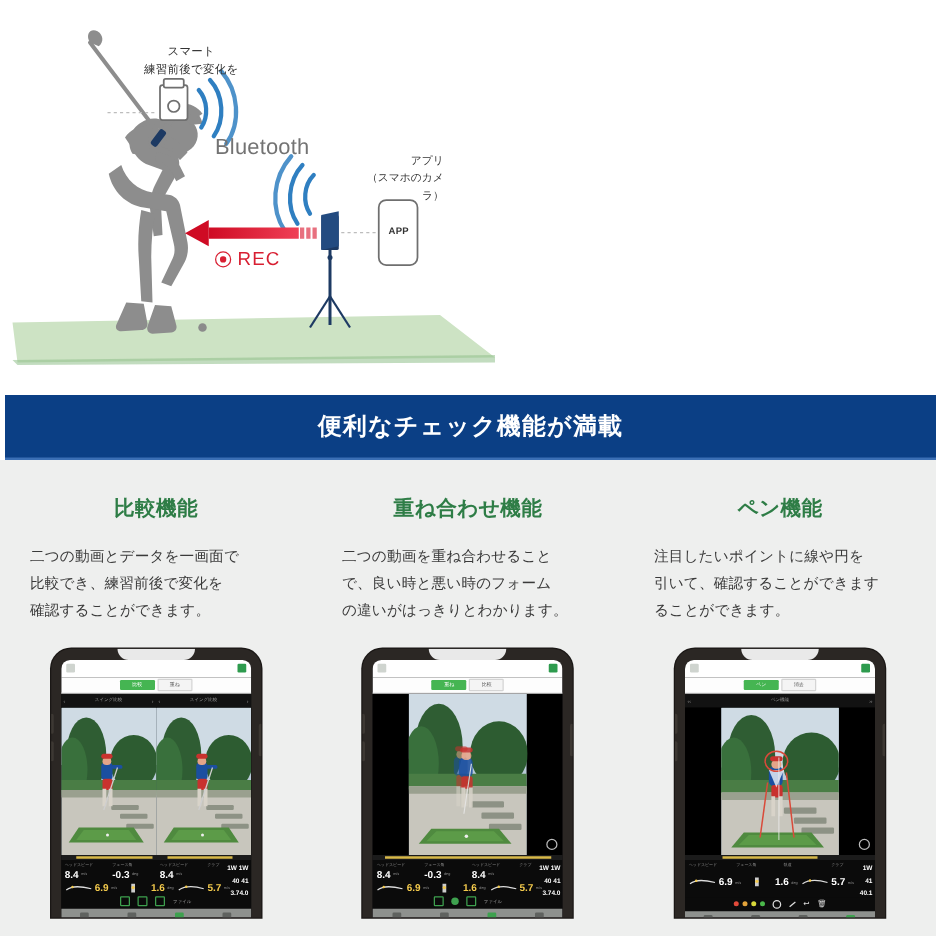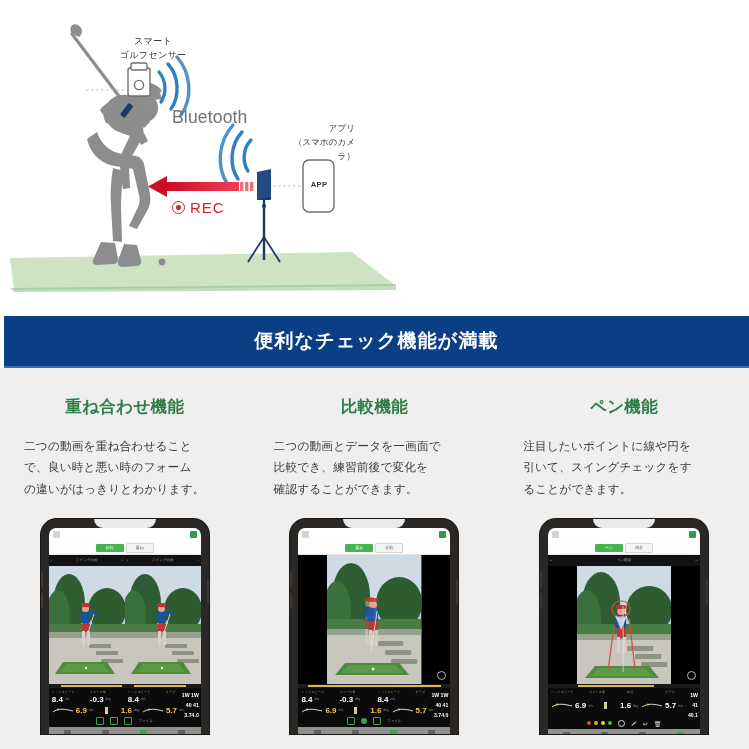--- a/index.html
+++ b/index.html
@@ -223,21 +223,21 @@
         </g>
 
         <g>
           <rect x="303" y="160" width="31" height="52" rx="6" fill="#fff" stroke="#6f6f6f" stroke-width="1.4"></rect>
           <line x1="273" y1="186" x2="301" y2="186" stroke="#bdbdbd" stroke-width="1" stroke-dasharray="2.5 2.5"></line>
         </g>
       </svg>
 
       <div style="position:absolute;left:110px;top:34px;width:86px;text-align:center;font-size:9.2px;line-height:1.55;color:#333;letter-spacing:.02em;">
         <div>スマート</div>
-        <div>ゴルフセンサー</div>
+        <div>練習前後で変化を</div>
       </div>
 
       <div style="position:absolute;left:172px;top:107px;font-size:17.5px;color:#737373;letter-spacing:.01em;">Bluetooth</div>
 
       <div style="position:absolute;left:283px;top:122px;width:72px;text-align:right;font-size:8.6px;line-height:1.6;color:#333;">
         <div>アプリ</div>
         <div>（スマホのカメラ）</div>
       </div>
 
       <div style="position:absolute;left:308px;top:180px;width:22px;text-align:center;font-size:7.6px;font-weight:bold;color:#333;letter-spacing:.04em;">APP</div>
@@ -253,44 +253,44 @@
   </div>
 
   <div class="banner-wrap">
     <div class="banner">
       <span>便利なチェック機能が満載</span>
     </div>
   </div>
 
   <div class="features">
     <div class="cols">
+
+      <div class="col">
+        <h3>比較機能</h3>
+        <p>
+          <span>二つの動画とデータを一画面で</span><br>
+          <span>比較でき、練習前後で変化を</span><br>
+          <span>確認することができます。</span>
+        </p>
+      </div>
 
       <div class="col">
         <h3>重ね合わせ機能</h3>
         <p>
           <span>二つの動画を重ね合わせること</span><br>
           <span>で、良い時と悪い時のフォーム</span><br>
           <span>の違いがはっきりとわかります。</span>
         </p>
       </div>
 
       <div class="col">
-        <h3>比較機能</h3>
-        <p>
-          <span>二つの動画とデータを一画面で</span><br>
-          <span>比較でき、練習前後で変化を</span><br>
-          <span>確認することができます。</span>
-        </p>
-      </div>
-
-      <div class="col">
         <h3>ペン機能</h3>
         <p>
           <span>注目したいポイントに線や円を</span><br>
-          <span>引いて、スイングチェックをす</span><br>
+          <span>引いて、確認することができます</span><br>
           <span>ることができます。</span>
         </p>
       </div>
     </div>
 
     <div class="phones">
 
       <div class="phone-slot">
         <div class="phone">
           <div class="notch"></div>

